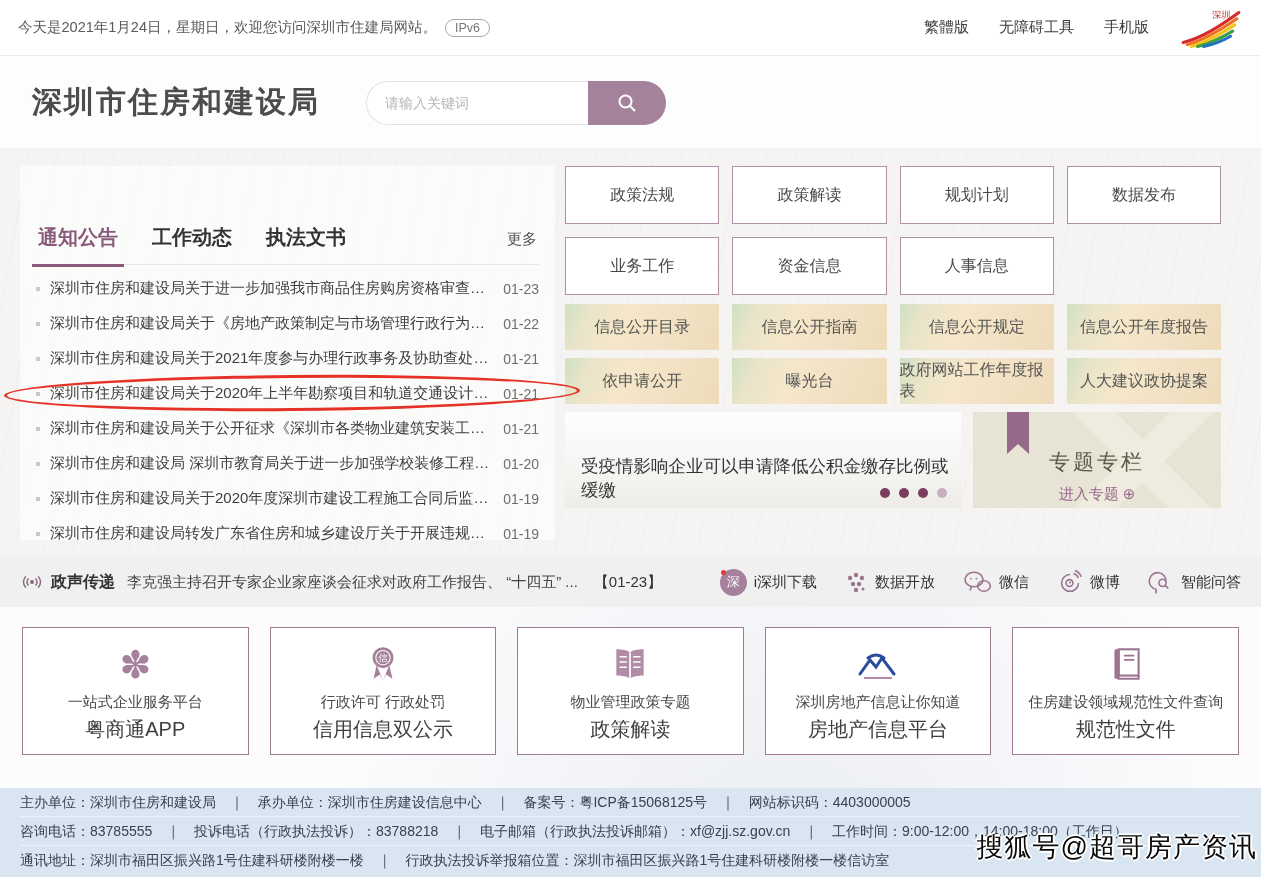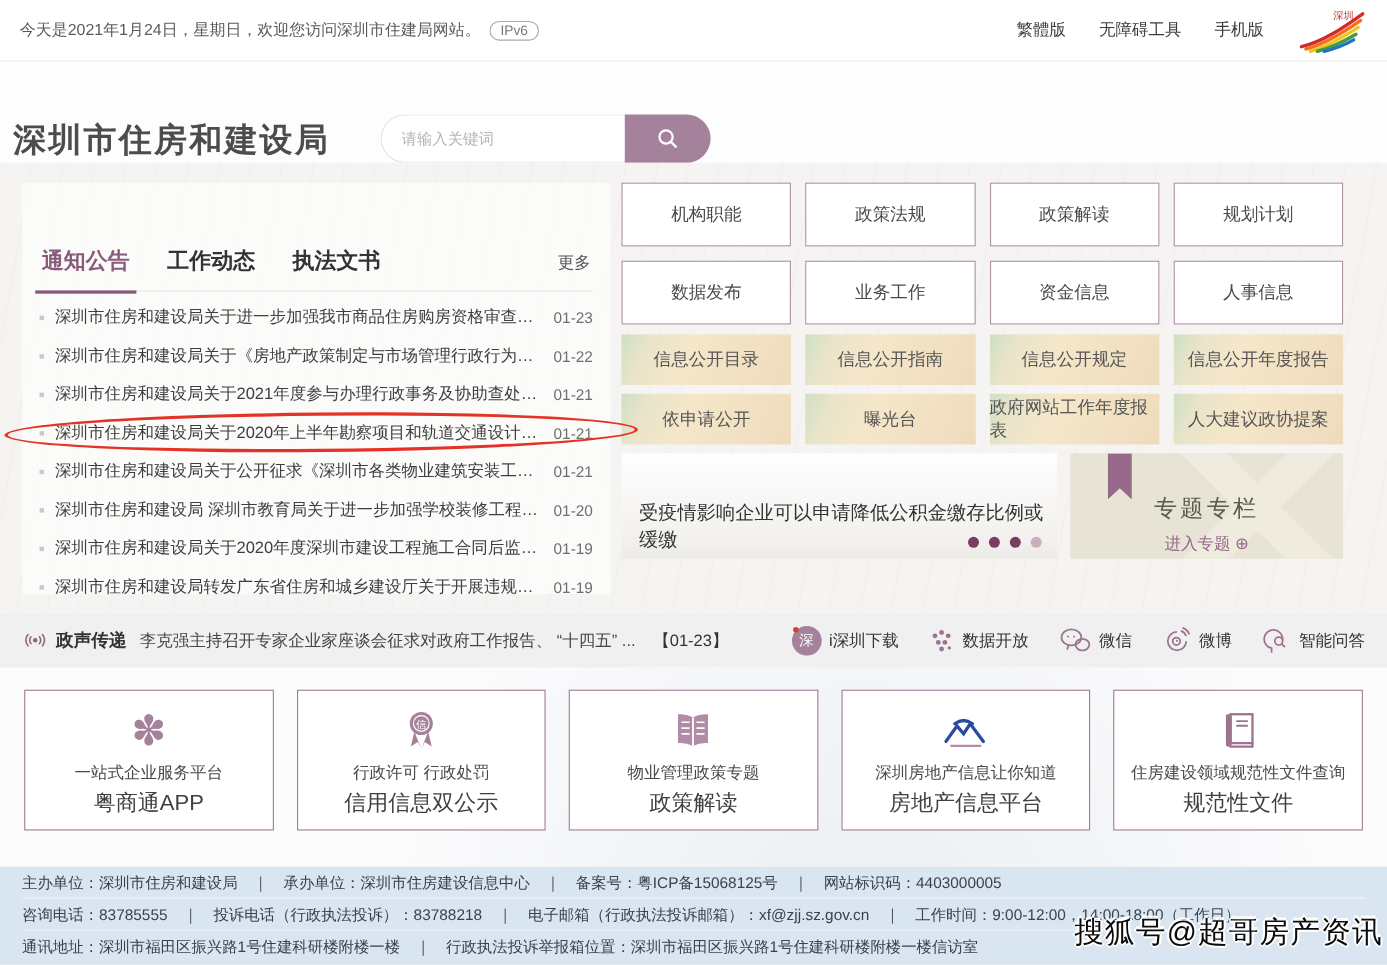--- a/index.html
+++ b/index.html
@@ -12,21 +12,21 @@
             border-bottom:1px solid #ebebeb; display:flex; align-items:center; padding:0 18px; }
   .topbar .date { font-size:14.5px; color:#5a5a5a; }
   .ipv6 { display:inline-block; margin-left:8px; font-size:12.5px; color:#777;
           border:1px solid #aaa; border-radius:10px; padding:1px 9px; }
   .topbar .right { margin-left:auto; display:flex; align-items:center; gap:30px; }
   .topbar .right a { font-size:15px; color:#3c3c3c; text-decoration:none; }
   .sz-logo { width:64px; height:42px; }
 
   
   .header { position:absolute; top:57px; left:0; width:100%; height:91px; background:#fdfdfd; }
-  .header-inner { display:flex; align-items:flex-end; height:100%; padding:0 12px; }
+  .header-inner { display:flex; align-items:center; height:100%; padding:0 32px; }
   .site-title { font-size:30px; color:#4c4c4c; font-weight:600; letter-spacing:2px; }
   .search { display:flex; margin-left:46px; }
   .search input { width:222px; height:44px; border:1px solid #e2e2e2; border-right:none;
                   border-radius:22px 0 0 22px; padding:0 18px; font-size:14px; color:#333;
                   background:#fff; outline:none; }
   .search input::placeholder { color:#b5b5b5; }
   .search-btn { width:78px; height:44px; border:none; border-radius:0 22px 22px 0;
                 background:#a5829b; display:flex; align-items:center; justify-content:center; cursor:pointer; }
   .nav { margin-left:auto; display:flex; gap:58px; margin-right:18px; }
   .nav-item { position:relative; font-size:19px; font-weight:bold; color:#2d2d2d; cursor:pointer; }
@@ -205,21 +205,20 @@
         <div class="news-row">
           <span class="news-bullet"></span>
           <span class="news-title">深圳市住房和建设局转发广东省住房和城乡建设厅关于开展违规海...</span>
           <span class="news-date">01-19</span>
         </div>
       </div>
     </div>
 
     <div class="right-grid">
       <div class="wgrid">
-        <div class="wbtn">机构职能</div>
         <div class="wbtn">政策法规</div>
         <div class="wbtn">政策解读</div>
         <div class="wbtn">规划计划</div>
         <div class="wbtn">数据发布</div>
         <div class="wbtn">业务工作</div>
         <div class="wbtn">资金信息</div>
         <div class="wbtn">人事信息</div>
       </div>
       <div class="cgrid">
         <div class="cbtn">信息公开目录</div>

